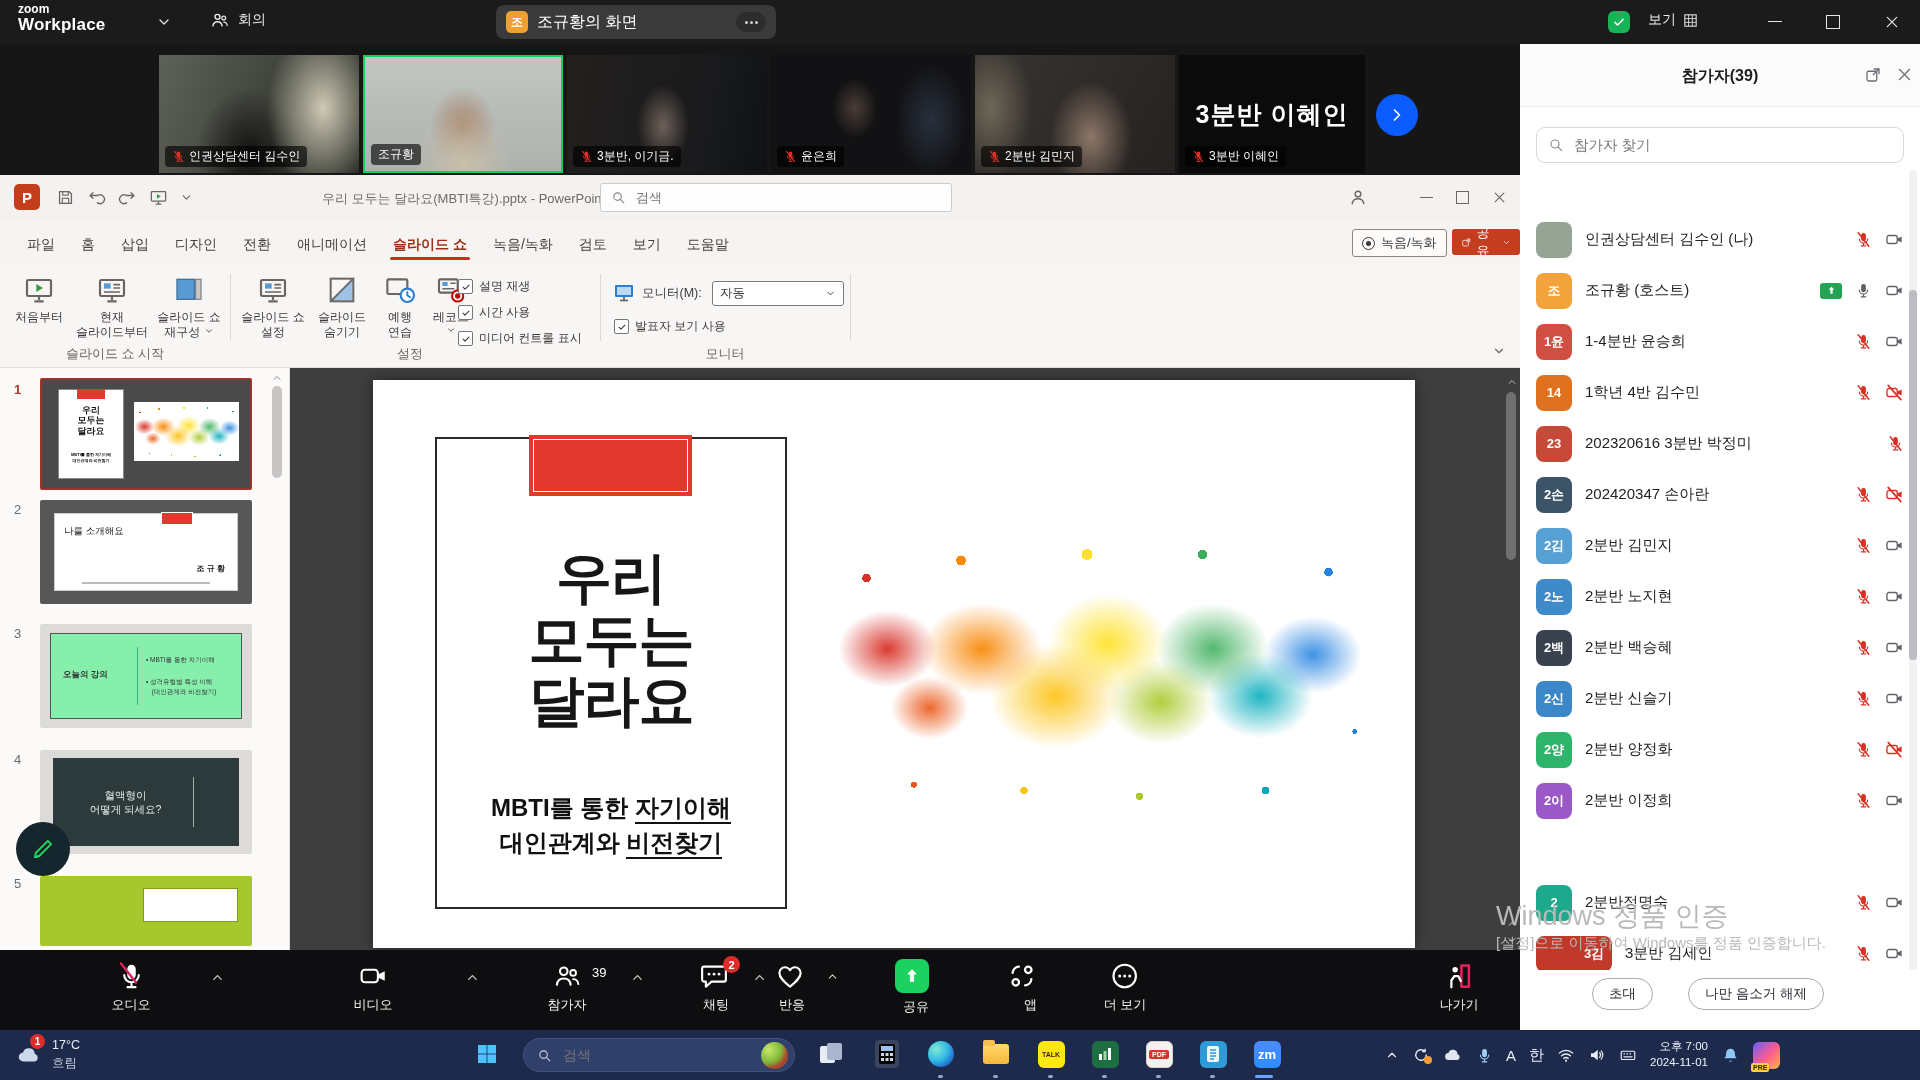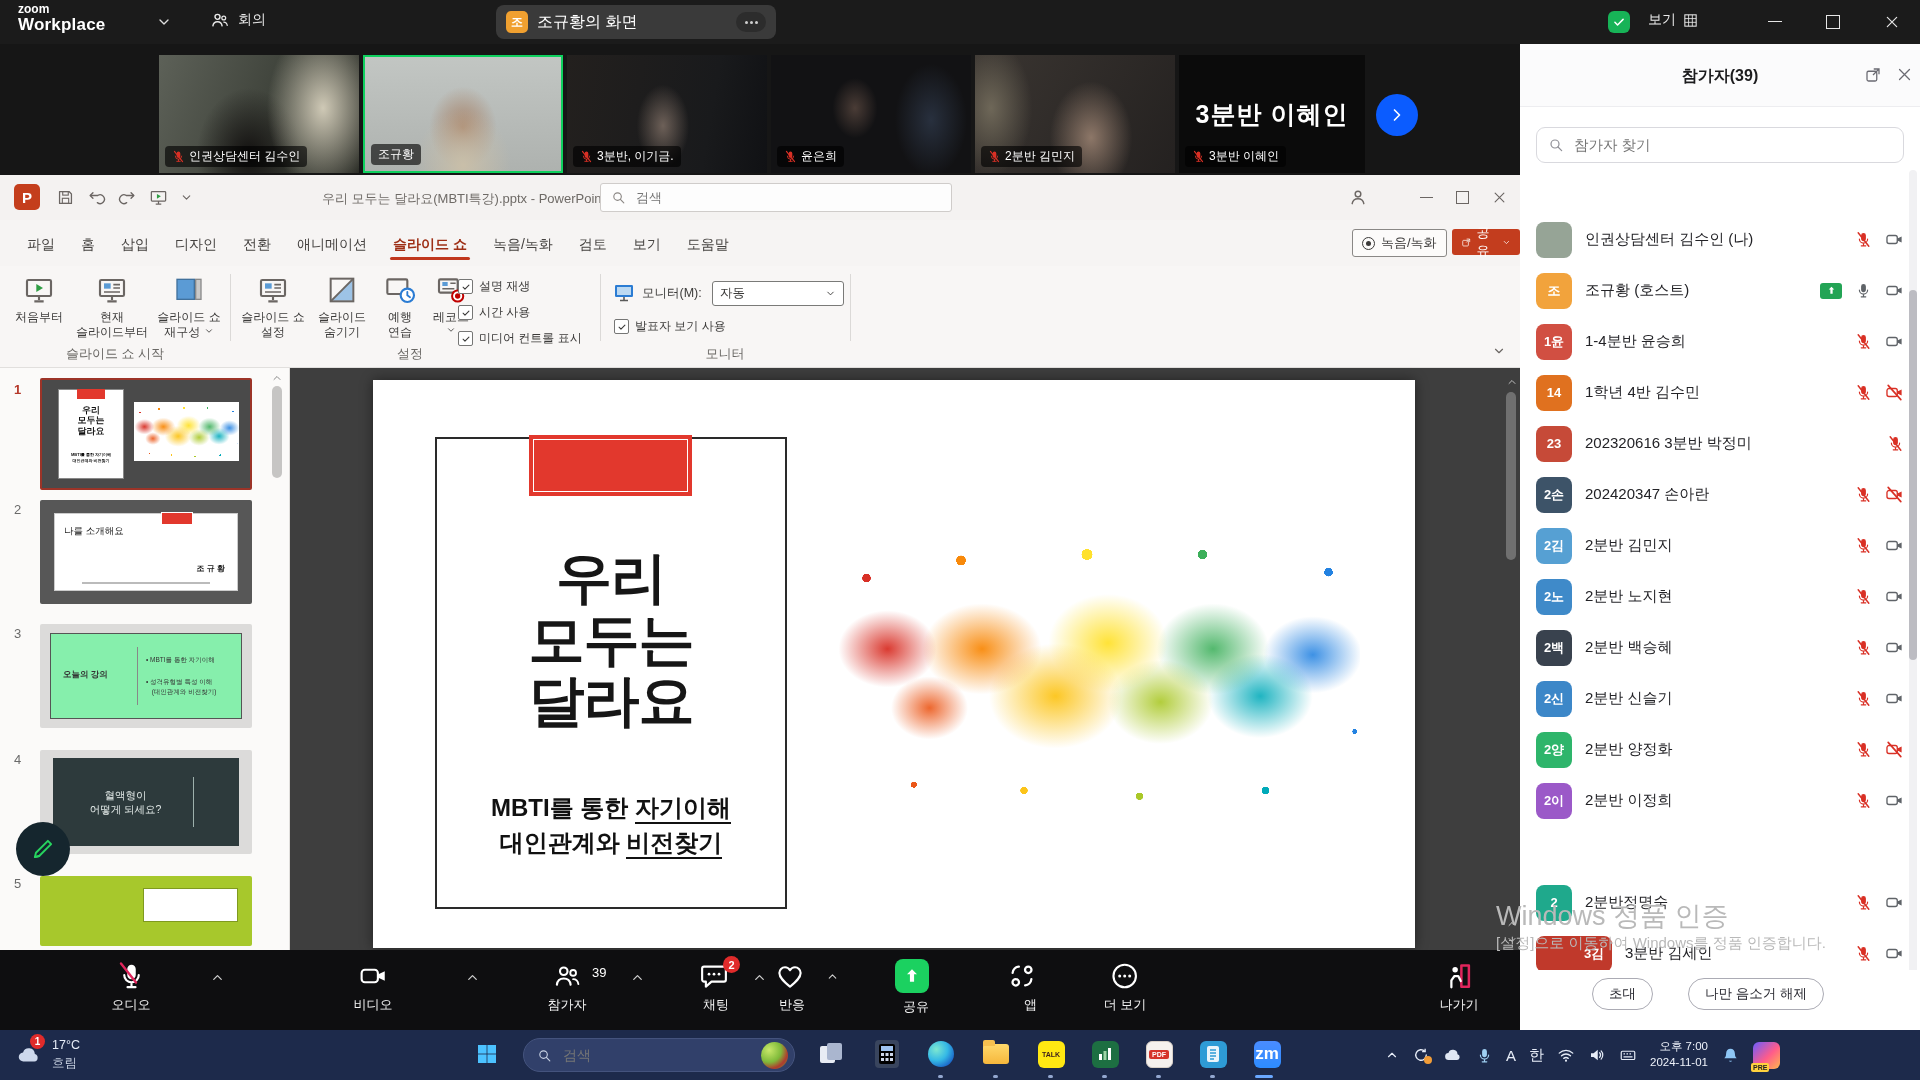--- a/index.html
+++ b/index.html
@@ -1040,21 +1040,21 @@
     <div class="ticon" style="left:1198px">
       <span class="appsq" style="background:#2e9bd6">
           <svg width="14" height="18" viewBox="0 0 14 18">
             <rect x="1" y="1" width="12" height="16" rx="2" fill="#eaf4fb"></rect>
             <path d="M4 5h6M4 8h6M4 11h6M4 14h4" stroke="#2e9bd6" stroke-width="1.4"></path>
           </svg>
         </span>
     </div>
     <span class="rundot" style="left:1210px"></span>
     <div class="ticon" style="left:1252px">
-      <span class="appsq" style="background:linear-gradient(180deg,#4a8cff,#2d8cff);color:#fff;font-size:17px">zm</span>
+      <span class="appsq" style="background:linear-gradient(180deg,#4a8cff,#2d8cff);color:#fff;font-size:13px">zm</span>
     </div>
     <span class="rundot" style="left:1255px;width:18px;background:#6aa8ff"></span>
 
     <div class="tray" style="left:1385px;gap:13px">
       <svg class="pic" style="width:14px;height:14px">
           <use href="#s-chevup"></use>
         </svg>
       <span style="position:relative">
           <svg class="pic" style="width:18px;height:18px">
             <use href="#s-sync"></use>

